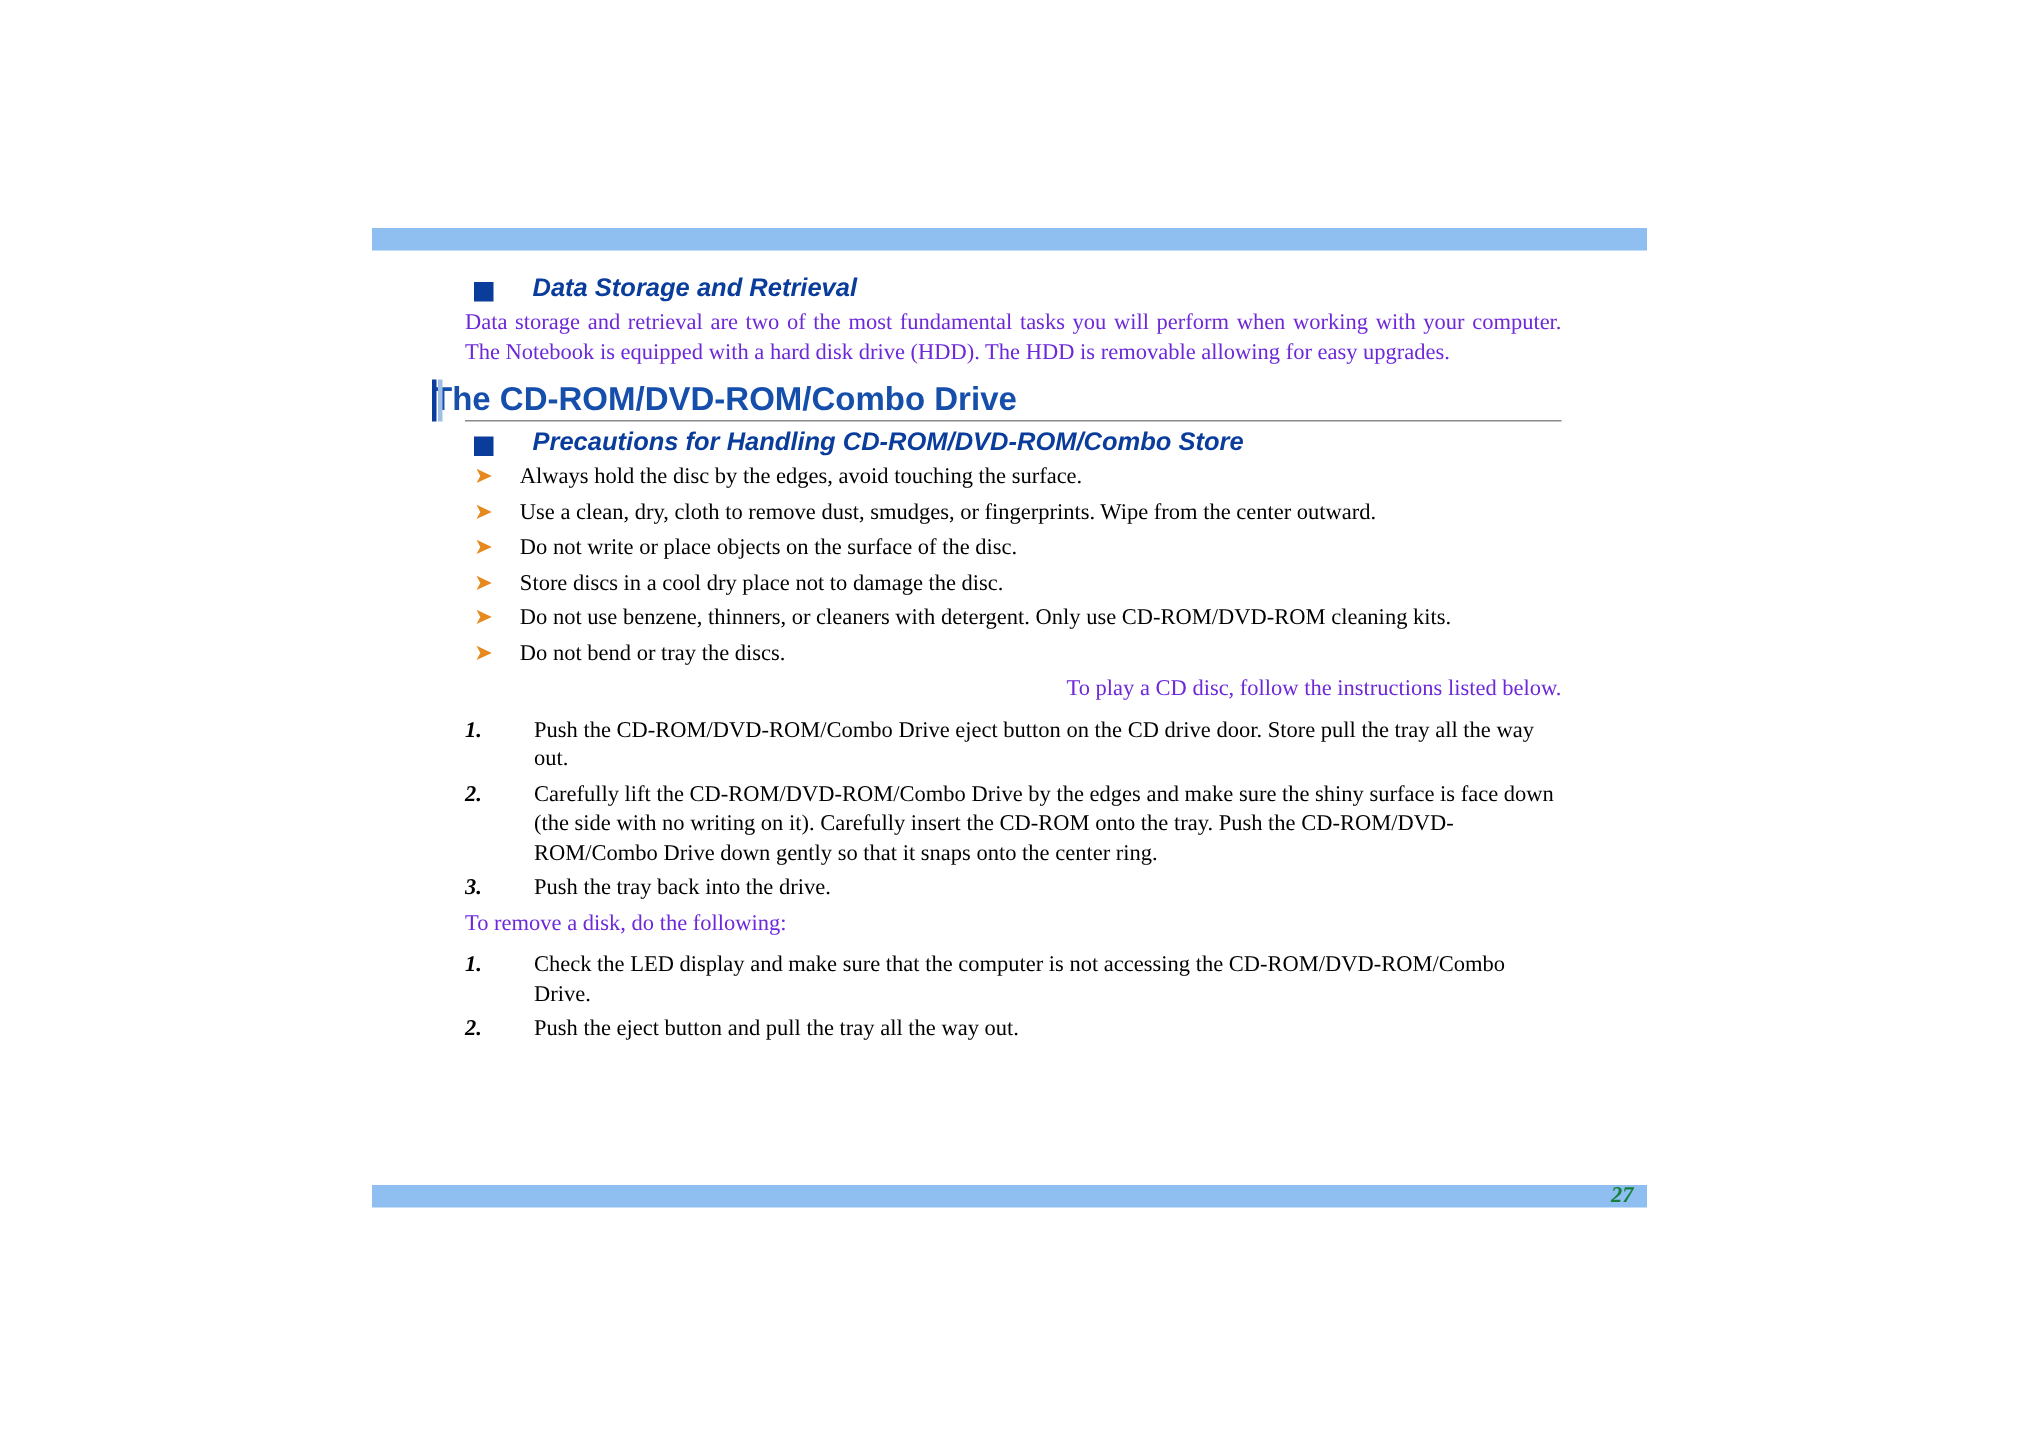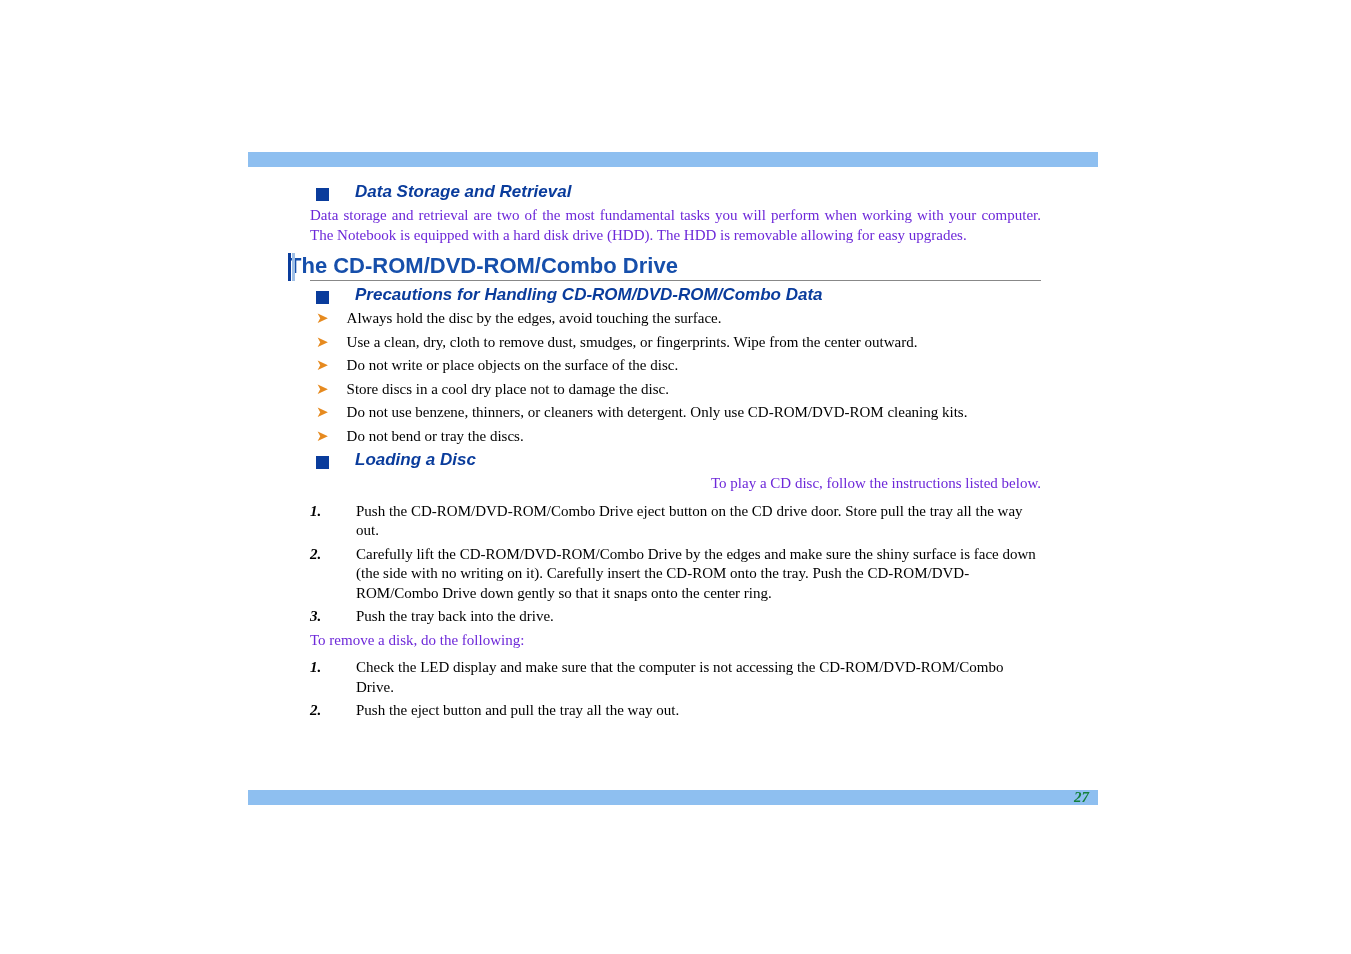--- a/index.html
+++ b/index.html
@@ -165,21 +165,21 @@
       <div class="section-heading-bars">
         <div class="bar-dark"></div>
           <div class="bar-light"></div>
       </div>
       <div class="section-heading">The CD-ROM/DVD-ROM/Combo Drive</div>
       <div class="section-underline"></div>
     </div>
 
     <div class="sq-row">
       <div class="sq"></div>
-      <div class="sub-h">Precautions for Handling CD-ROM/DVD-ROM/Combo Data</div>
+      <div class="sub-h">Precautions for Handling CD-ROM/DVD-ROM/Combo Store</div>
     </div>
 
     <div class="arrow-row">
       <span class="arrow">➤</span>
       <span>Always hold the disc by the edges, avoid touching the surface.</span>
     </div>
     <div class="arrow-row">
       <span class="arrow">➤</span>
       <span>Use a clean, dry, cloth to remove dust, smudges, or fingerprints. Wipe from the center outward.</span>
     </div>
@@ -193,24 +193,20 @@
     </div>
     <div class="arrow-row">
       <span class="arrow">➤</span>
       <span>Do not use benzene, thinners, or cleaners with detergent. Only use CD-ROM/DVD-ROM cleaning kits.</span>
     </div>
     <div class="arrow-row">
       <span class="arrow">➤</span>
       <span>Do not bend or tray the discs.</span>
     </div>
 
-    <div class="sq-row">
-      <div class="sq"></div>
-      <div class="sub-h">Loading a Disc</div>
-    </div>
 
     <div class="body-para" style="text-align:right;">To play a CD disc, follow the instructions listed below.</div>
 
     <div class="num-row">
       <span class="num">1.</span>
       <span class="num-text">Push the CD-ROM/DVD-ROM/Combo Drive eject button on the CD drive door. Store pull the tray all the way out.</span>
     </div>
     <div class="num-row">
       <span class="num">2.</span>
       <span class="num-text">Carefully lift the CD-ROM/DVD-ROM/Combo Drive by the edges and make sure the shiny surface is face down (the side with no writing on it). Carefully insert the CD-ROM onto the tray. Push the CD-ROM/DVD-ROM/Combo Drive down gently so that it snaps onto the center ring.</span>

